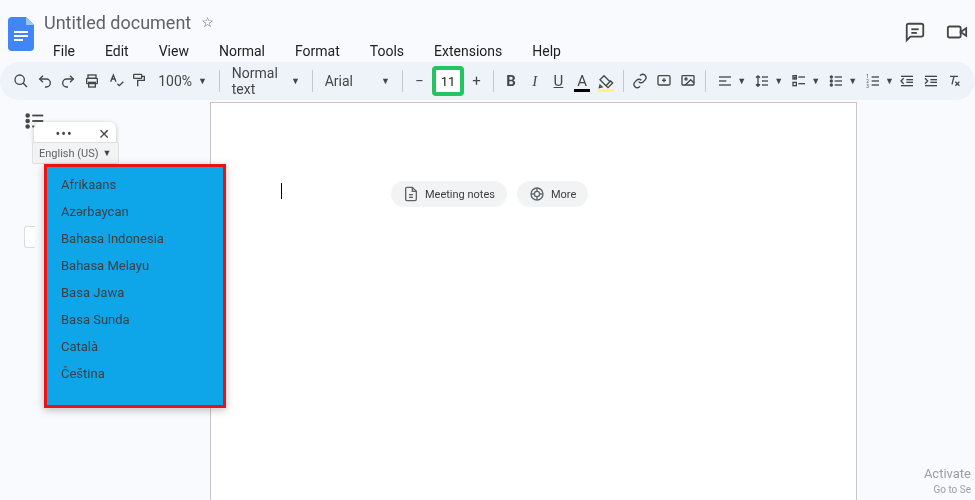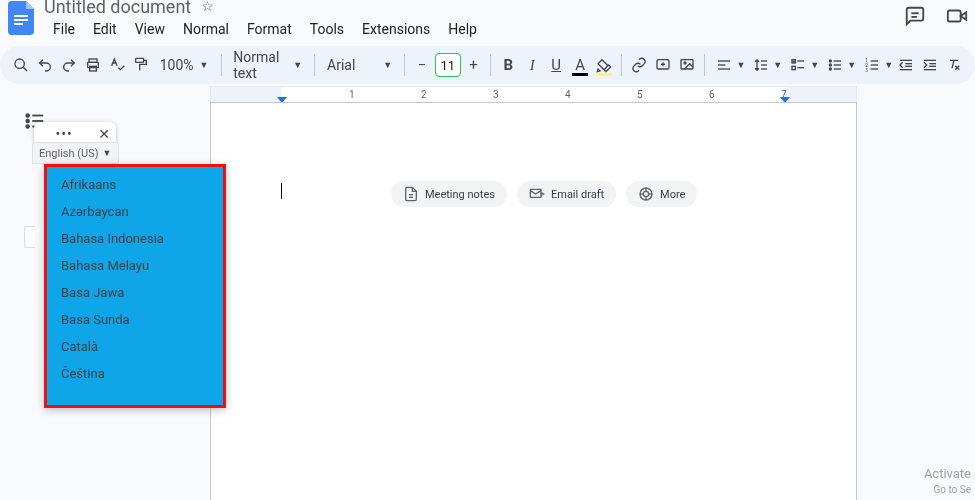--- a/index.html
+++ b/index.html
@@ -1,35 +1,35 @@
 <!DOCTYPE html>
 <html><head>
 <meta charset="utf-8">
 <style>
   html,body{margin:0;padding:0;font-family:"Google Sans",Roboto,Arial,sans-serif;background:#f8fafd;color:#202124;overflow:hidden}
   body{width:975px;height:500px;position:relative}
   
-  .hdr{display:flex;align-items:flex-start;height:46px;padding-left:6px;padding-top:0}
+  .hdr{display:flex;align-items:flex-start;height:46px;padding-left:6px;padding-top:16px}
   .logo{width:32px;height:32px;display:flex;align-items:center;justify-content:center;margin-top:2px}
   .logo svg{display:block}
   .title-area{margin-left:6px;margin-top:-4px}
   .doc-title{font-size:18px;color:#5f6368;display:inline-block;margin-right:6px}
   .star{color:#5f6368;font-size:14px;vertical-align:2px}
-  .menus{display:flex;gap:0;margin-top:2px}
+  .menus{display:flex;gap:12px;margin-top:8px}
   .menu{font-size:14px;color:#202124;padding:2px 9px;cursor:pointer}
   .hdr-right{margin-left:auto;display:flex;gap:18px;padding-right:6px;padding-top:4px;color:#444746}
   .hdr-icon{width:24px;height:24px;display:flex;align-items:center;justify-content:center;cursor:pointer}
   
   .tb-wrap{padding:0 0}
   .tb{background:#eef3fa;border-radius:22px;height:38px;display:flex;align-items:center;padding:0 10px;gap:2px}
   .tbtn{width:28px;height:28px;display:flex;align-items:center;justify-content:center;border-radius:4px;color:#444746;cursor:pointer;font-size:15px}
   .tsep{width:1px;height:22px;background:#c7c7c7;margin:0 4px}
   .tlabel{font-size:14px;color:#444746;padding:0 6px;display:flex;align-items:center;gap:6px;cursor:pointer}
   .dd{font-size:9px;color:#444746}
-  .fontbox{border:1px solid #22c55e;border-radius:4px;height:22px;width:30px;display:flex;align-items:center;justify-content:center;font-size:13px;background:#fff}
+  .fontbox{border:4px solid #22c55e;border-radius:4px;height:22px;width:30px;display:flex;align-items:center;justify-content:center;font-size:13px;background:#fff}
   .bold{font-weight:700}
   .ital{font-style:italic;font-family:Georgia,serif}
   .under{text-decoration:underline}
   .txtA{position:relative}
   .txtA::after{content:"";position:absolute;left:3px;right:3px;bottom:3px;height:3px;background:#000}
   .hili{position:relative}
   .hili-bar{position:absolute;left:3px;right:3px;bottom:3px;height:3px;background:#fff27f;pointer-events:none}
   .iconpair{display:flex;align-items:center}
   .iconpair .dd{margin-left:-2px}
   
@@ -308,28 +308,20 @@
         <svg width="16" height="16" viewBox="0 0 24 24" fill="none" stroke="#5f6368" stroke-width="2">
           <path d="M14 2H6a2 2 0 0 0-2 2v16a2 2 0 0 0 2 2h12a2 2 0 0 0 2-2V8z"></path>
           <path d="M14 2v6h6"></path>
           <line x1="9" y1="13" x2="15" y2="13"></line>
           <line x1="9" y1="17" x2="15" y2="17"></line>
         </svg>
         <span>Meeting notes</span>
       </div>
     <div class="chip">
         <svg width="16" height="16" viewBox="0 0 24 24" fill="none" stroke="#5f6368" stroke-width="2">
-          <rect x="2" y="5" width="16" height="12" rx="1"></rect>
-          <path d="M2 7l8 5 8-5"></path>
-          <path d="M18 14l4-2-4-2"></path>
-        </svg>
-        <span>Email draft</span>
-      </div>
-    <div class="chip">
-        <svg width="16" height="16" viewBox="0 0 24 24" fill="none" stroke="#5f6368" stroke-width="2">
           <circle cx="12" cy="12" r="9"></circle>
           <circle cx="12" cy="12" r="4"></circle>
           <line x1="12" y1="3" x2="12" y2="8"></line>
           <line x1="12" y1="16" x2="12" y2="21"></line>
           <line x1="3" y1="12" x2="8" y2="12"></line>
           <line x1="16" y1="12" x2="21" y2="12"></line>
         </svg>
         <span>More</span>
       </div>
   </div>

